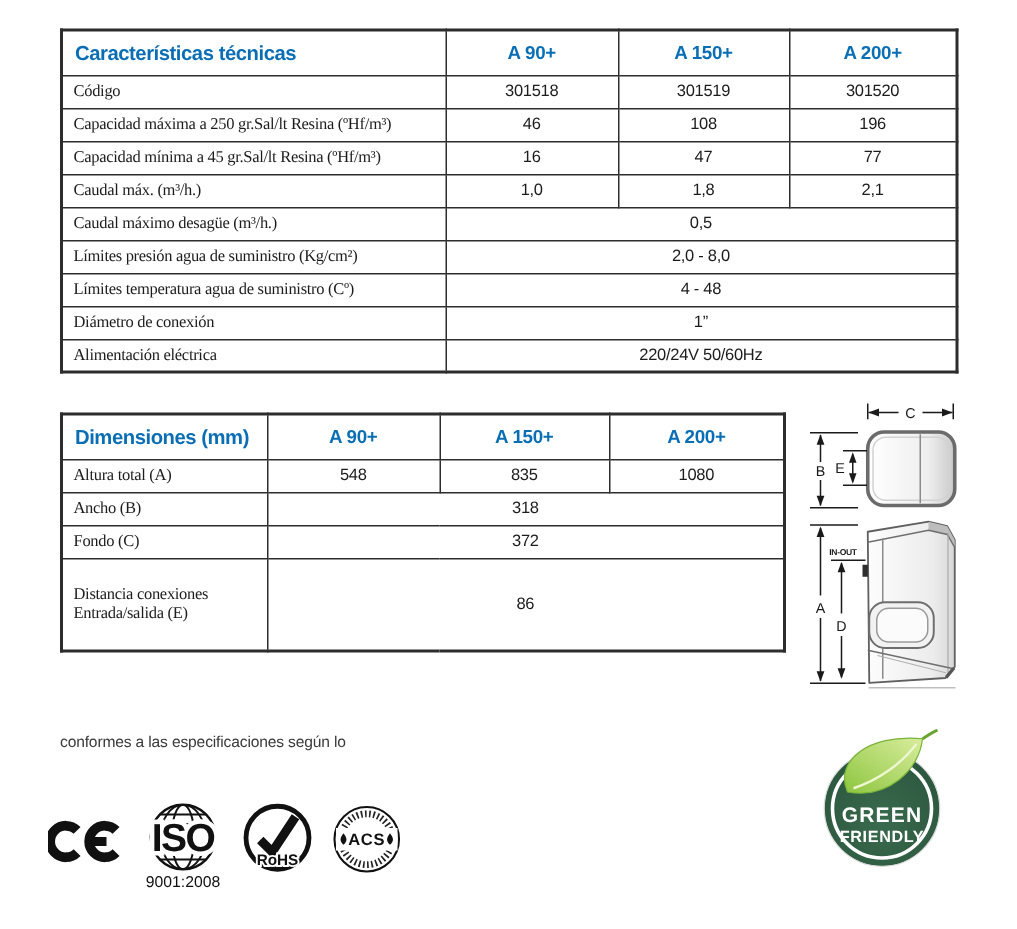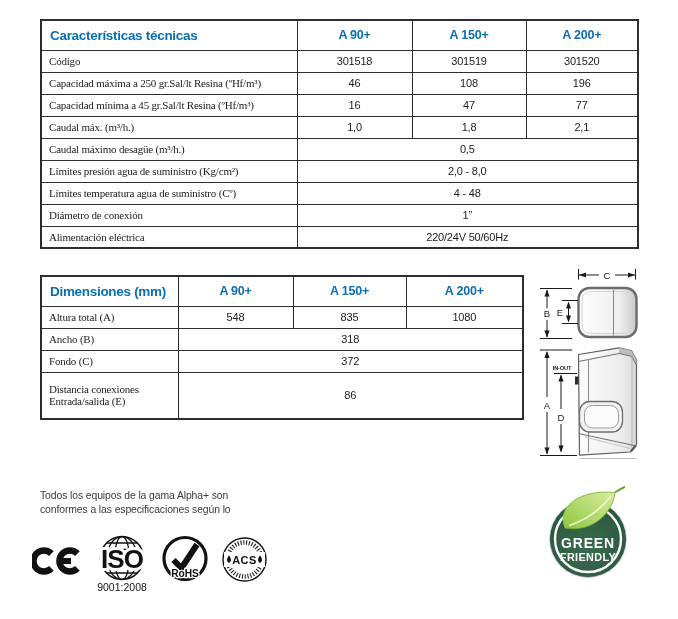--- a/index.html
+++ b/index.html
@@ -11,21 +11,21 @@
   table.spec{position:absolute;border-collapse:collapse;table-layout:fixed;border:2px solid var(--border);background:#fff;}
   .spec th,.spec td{
     border:1px solid var(--border);padding:0 2px;font-size:11px;text-align:center;
     vertical-align:middle;letter-spacing:-0.2px;line-height:1.12;font-weight:normal;
   }
   .spec th{color:var(--accent);font-weight:bold;font-size:12.5px;}
   .spec th.lbl{text-align:left;padding-left:8px;font-size:13.5px;letter-spacing:-0.3px;}
   .spec td.lbl{text-align:left;padding-left:7px;padding-right:3px;font-family:Liberation Serif, serif;}
   .spec tr{height:22px;}
   .spec tr.hdr{height:30px;}
-  .spec tr.tall{height:47px;}
+  .spec tr.tall{height:62px;}
   #tech{left:40px;top:19px;width:597px;}
   #dims{left:40px;top:275px;width:482px;}
   .note{position:absolute;left:40px;top:489px;font-size:10.4px;line-height:13.6px;color:#3a3a3a;letter-spacing:-0.1px;}
   svg{position:absolute;display:block;}
   .dimtxt{font-family:"Liberation Sans",sans-serif;font-size:9.5px;fill:#1a1a1a;}
   .inout{font-family:"Liberation Sans",sans-serif;font-size:5.7px;font-weight:bold;fill:#1a1a1a;letter-spacing:-0.2px;}
 </style>
 </head>
 <body>
 
@@ -204,21 +204,20 @@
     <line x1="19" y1="111.5" x2="42" y2="111.5"></line>
     <line x1="26" y1="113.5" x2="26" y2="147"></line>
     <line x1="26" y1="162" x2="26" y2="189.5"></line>
   </g>
   <polygon points="26,112.5 23.4,119.5 28.6,119.5" fill="#1a1a1a"></polygon>
   <polygon points="26,190.5 23.4,183.5 28.6,183.5" fill="#1a1a1a"></polygon>
   <text class="dimtxt" x="26" y="158.5" text-anchor="middle">D</text>
 </svg>
 
 <div class="note">
-  <div>Todos los equipos de la gama Alpha+ son</div>
   <div>conformes a las especificaciones según lo</div>
 </div>
 
 <svg width="54" height="33" viewBox="0 0 54 33" style="left:32px;top:545px;">
   <path d="M 19.4 8.6 A 10.5 10.5 0 1 0 19.4 23.4" fill="none" stroke="#111" stroke-width="6.5"></path>
   <path d="M 45.4 8.6 A 10.5 10.5 0 1 0 45.4 23.4" fill="none" stroke="#111" stroke-width="6.5"></path>
   <line x1="29" y1="16" x2="39" y2="16" stroke="#111" stroke-width="6"></line>
 </svg>
 
 <svg width="60" height="60" viewBox="0 0 60 60" style="left:92px;top:534px;">

